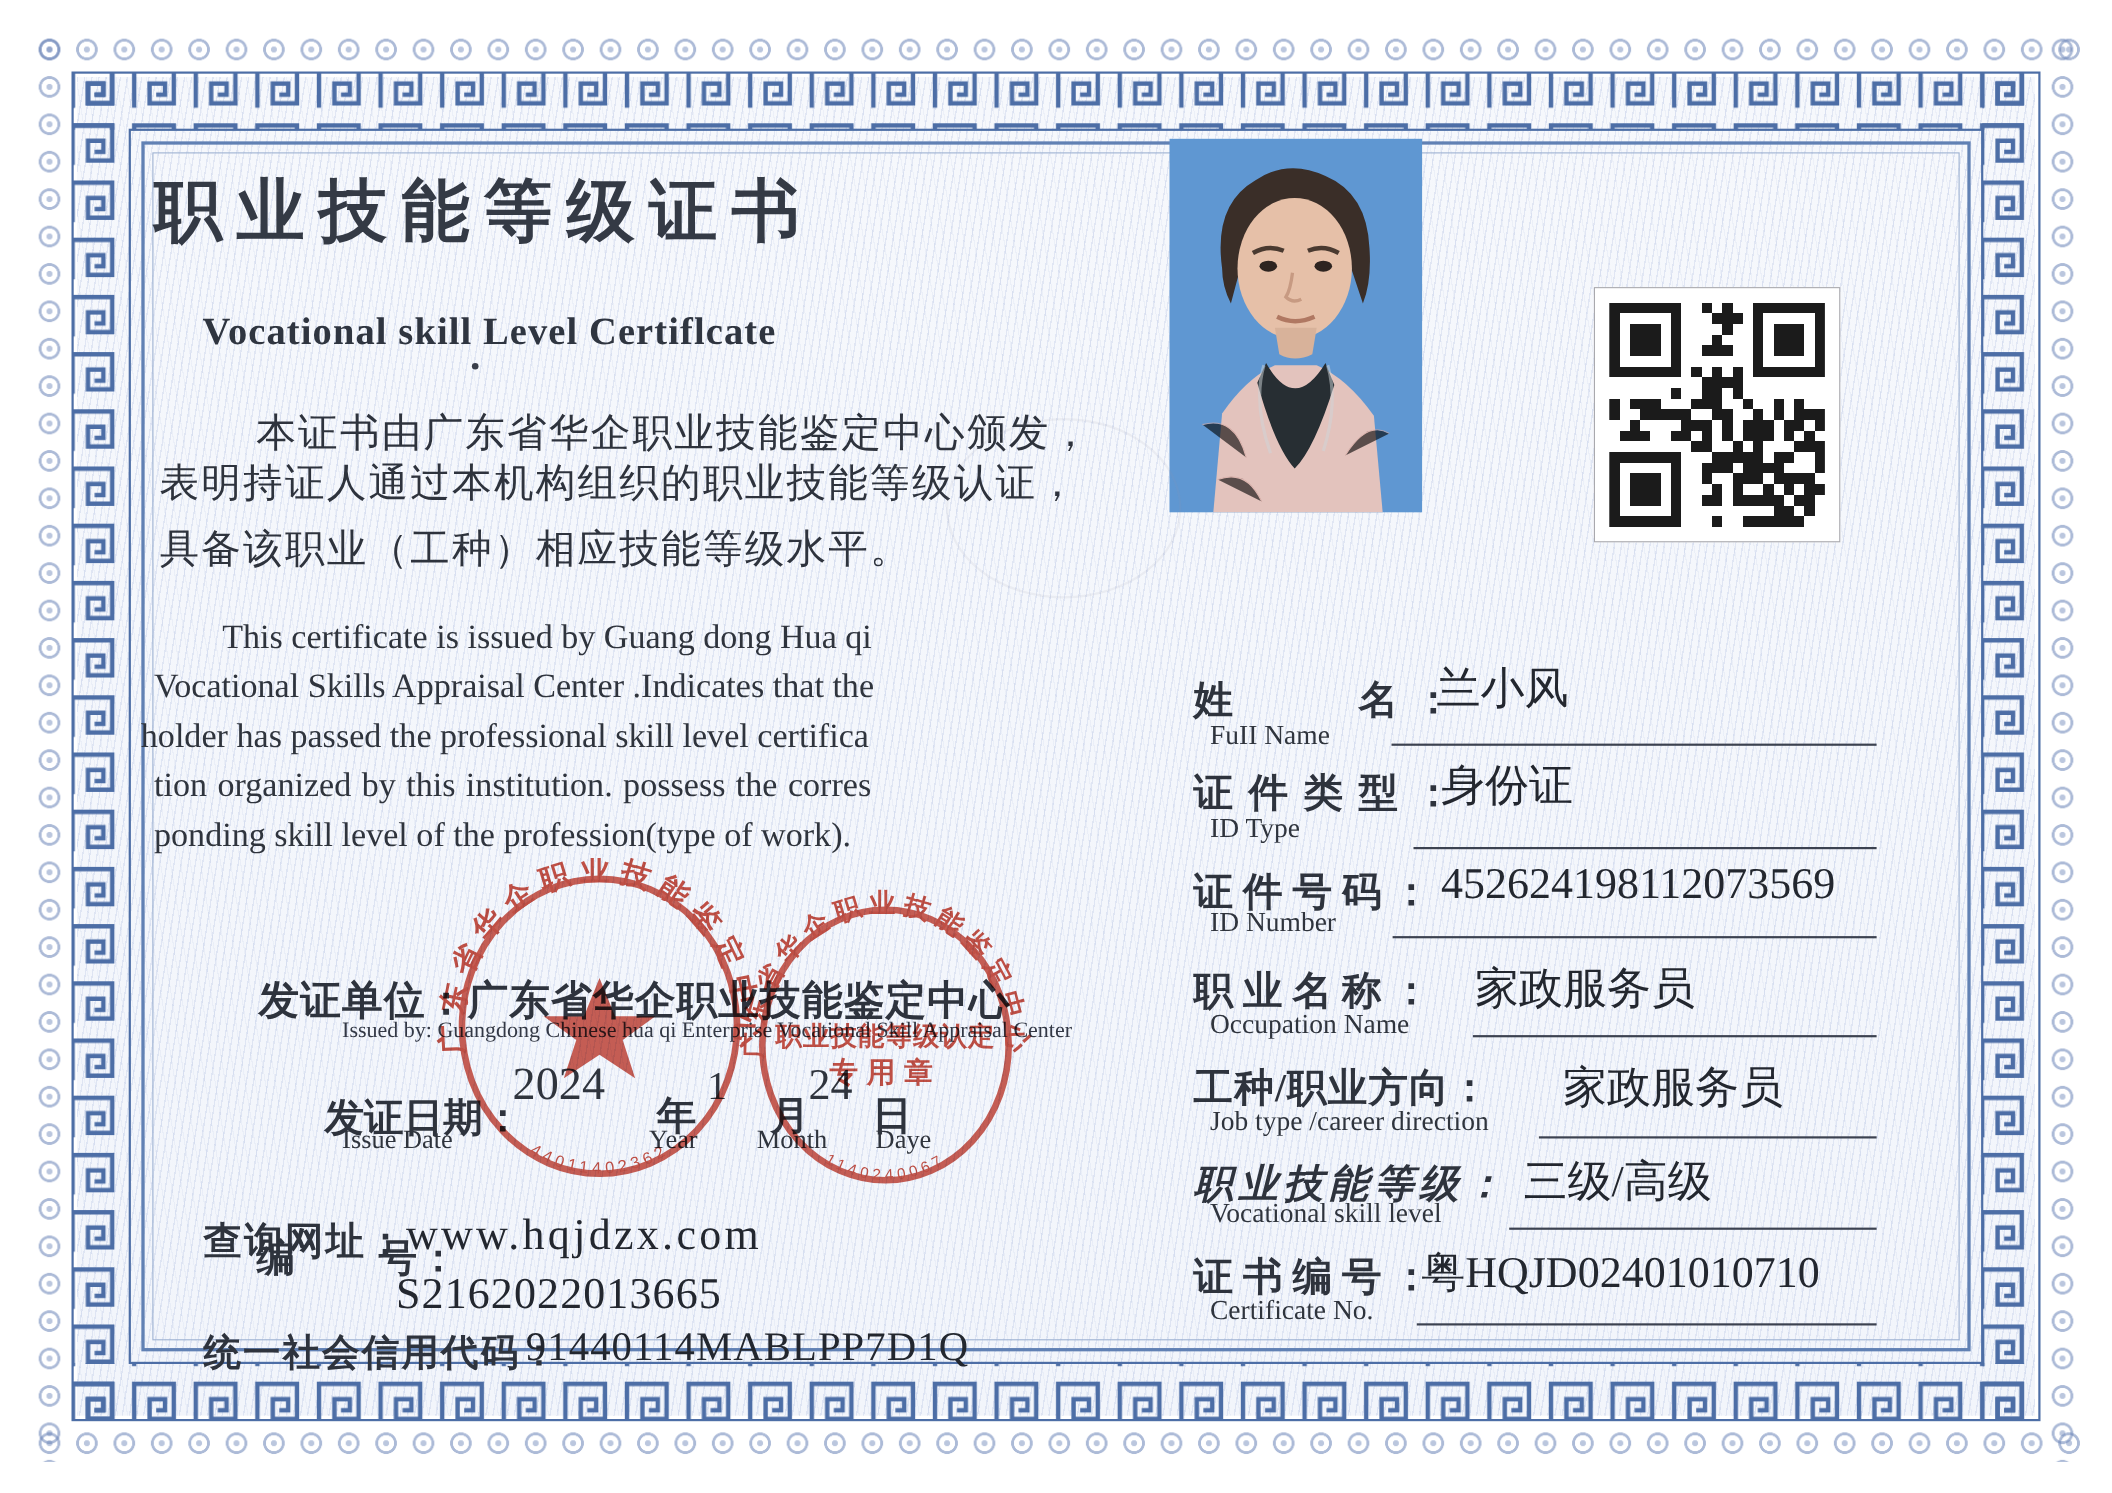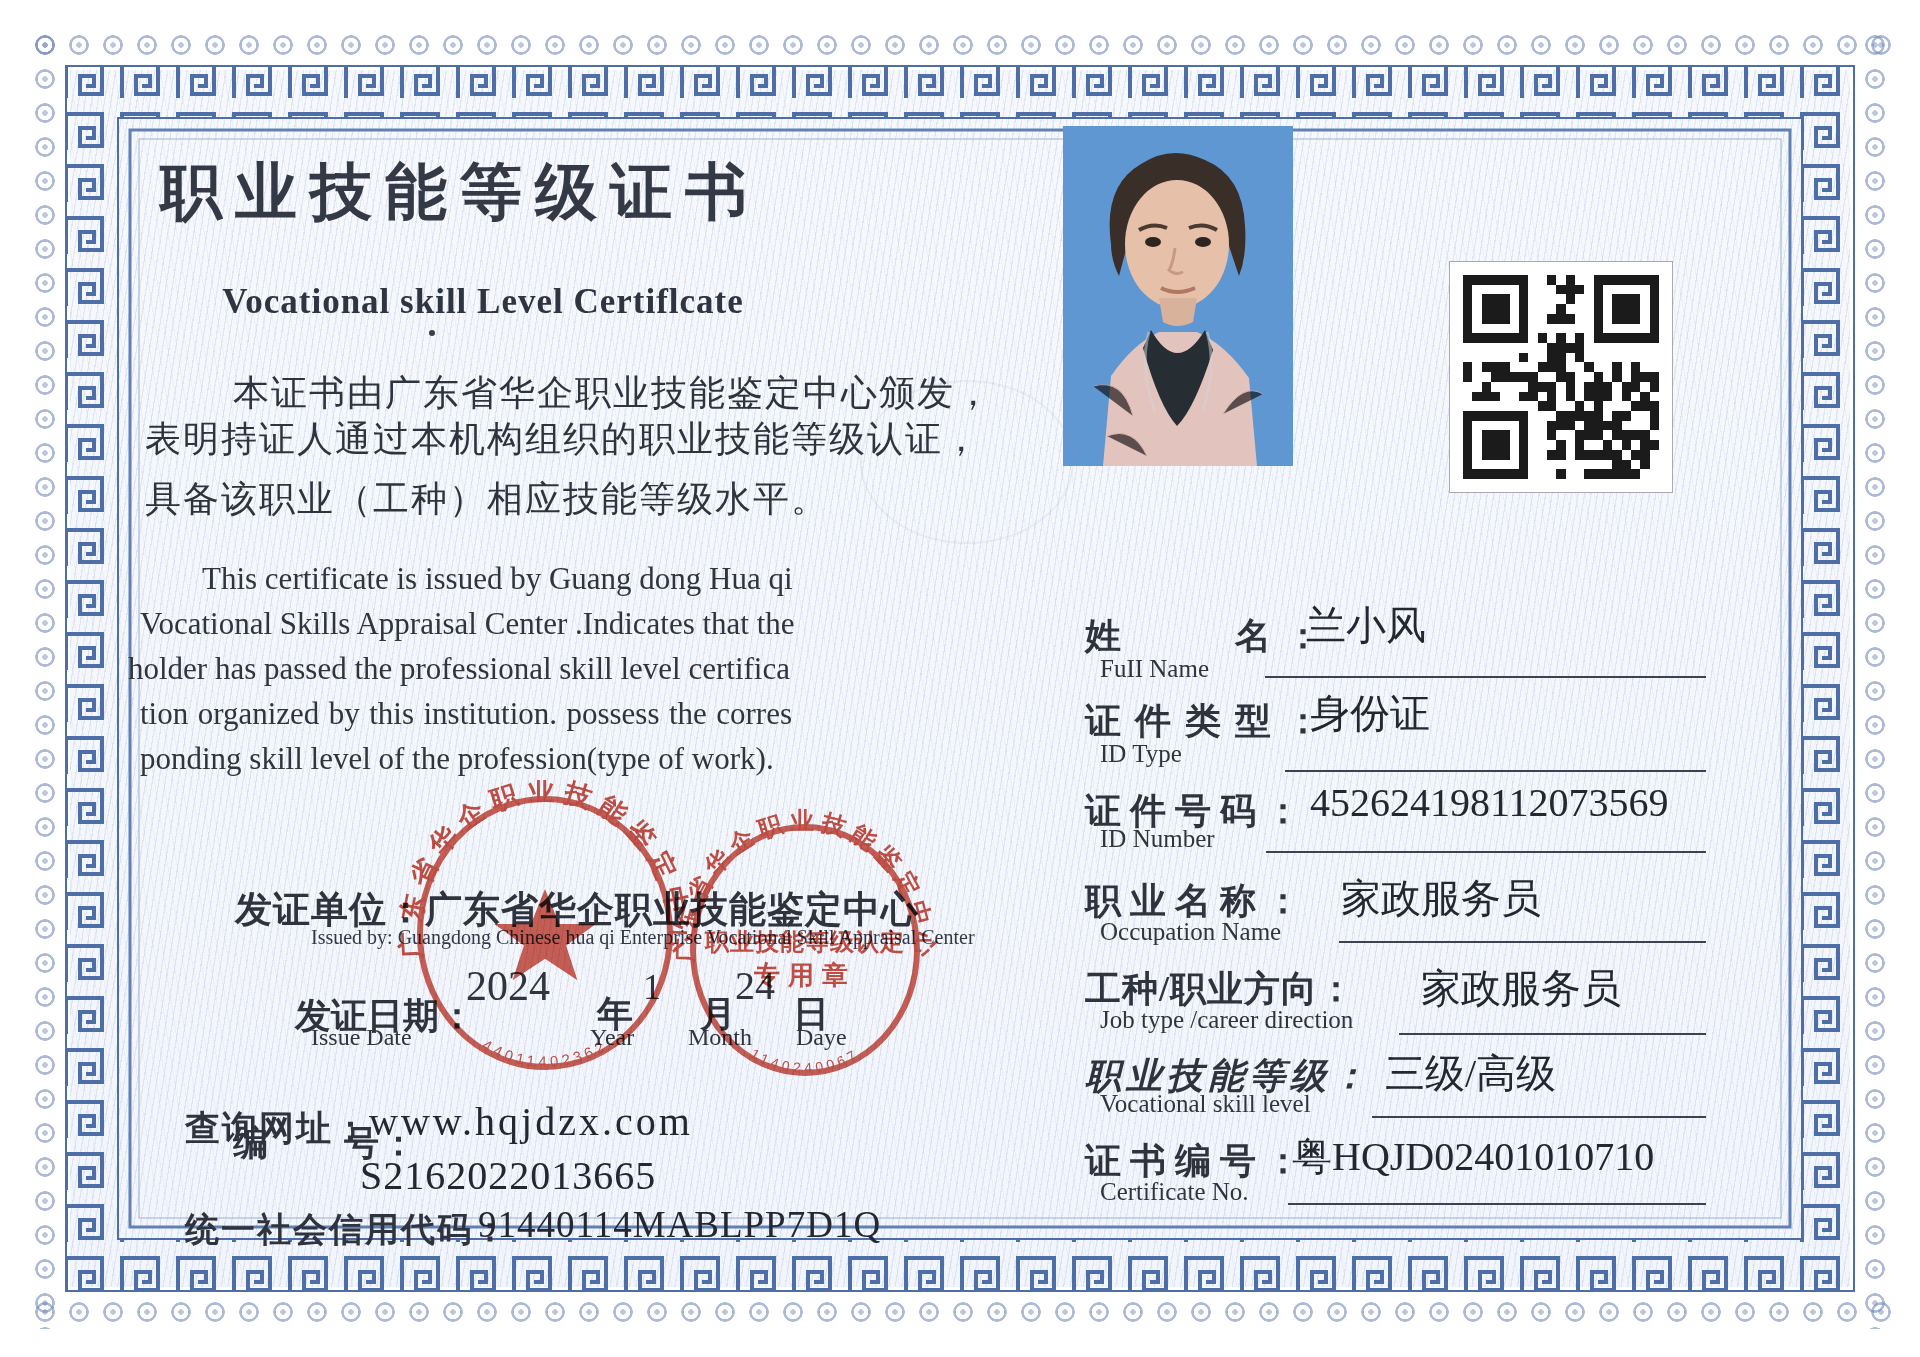--- a/index.html
+++ b/index.html
@@ -17,21 +17,21 @@
       radial-gradient(circle 11px at 17px 17px, rgba(255,255,255,0) 7px, rgba(104,130,182,0.55) 7.5px 9.5px, rgba(255,255,255,0) 10px),
       radial-gradient(circle 4px at 17px 17px, rgba(104,130,182,0.45) 2.5px, rgba(255,255,255,0) 3px);
       background-size:34px 34px;}
   .lace-top{left:28px;top:28px;right:28px;height:34px;}
   .lace-bottom{left:28px;bottom:28px;right:28px;height:34px;}
   .lace-left{left:28px;top:28px;bottom:28px;width:34px;}
   .lace-right{right:28px;top:28px;bottom:28px;width:34px;}
   .border-svg{position:absolute;left:0;top:0;}
   .abs{position:absolute;}
   .cn{font-family:"Liberation Serif","DejaVu Serif",serif;}
-  .title{font-size:62px;letter-spacing:13px;font-weight:bold;color:#343a45;text-align:right;}
+  .title{font-size:62px;letter-spacing:13px;font-weight:bold;color:#343a45;text-align:left;}
   .subtitle{font-size:35px;letter-spacing:1px;color:#2f3540;text-align:center;font-weight:bold;}
   .subtitle-dot{width:6px;height:6px;border-radius:50%;background:#3a3f4a;}
   .cnline{font-size:36px;letter-spacing:2px;white-space:nowrap;color:#2e333d;}
   .enline{font-size:31px;color:#2f343d;width:652px;text-align:justify;text-align-last:justify;white-space:nowrap;}
   .enline.last{text-align:left;text-align-last:left;white-space:nowrap;}
   .issuer{font-size:37px;letter-spacing:1px;font-weight:bold;color:#2e333d;white-space:nowrap;}
   .issuedby{font-size:20px;color:#333845;white-space:nowrap;margin-left:20px;}
   .datecn{font-size:36px;font-weight:bold;color:#2e333d;white-space:nowrap;}
   .dateval{font-size:42px;color:#2f343d;white-space:nowrap;}
   .datesub{font-size:24px;color:#2f343d;white-space:nowrap;}
@@ -69,21 +69,21 @@
     <rect x="66" y="1239" width="1788" height="52" fill="url(#mea)"></rect>
     <rect x="66" y="66" width="52" height="1225" fill="url(#mea)"></rect>
     <rect x="1802" y="66" width="52" height="1225" fill="url(#mea)"></rect>
     <rect x="66" y="66" width="1788" height="1225" fill="none" stroke="#4d6ea6" stroke-width="2"></rect>
     <rect x="118" y="118" width="1684" height="1121" fill="none" stroke="#4d6ea6" stroke-width="2"></rect>
     <rect x="130" y="130" width="1660" height="1097" fill="none" stroke="#6181b4" stroke-width="3"></rect>
     <rect x="139" y="139" width="1642" height="1079" fill="none" stroke="#9db1d2" stroke-width="1"></rect>
   </svg>
 
   <div class="abs title cn" style="left:140px;top:150px;width:620px;">职业技能等级证书</div>
-  <div class="abs subtitle" style="left:120px;top:282px;width:650px;padding-left:38px;">Vocational skill Level  Certiflcate</div>
+  <div class="abs subtitle" style="left:120px;top:282px;width:650px;">Vocational skill Level  Certiflcate</div>
   <div class="abs subtitle-dot" style="left:429px;top:330px;"></div>
 
   <div class="abs cnline" style="left:233px;top:356px;margin-top:13px;">本证书由广东省华企职业技能鉴定中心颁发，</div>
   <div class="abs cnline" style="left:145px;top:415px;">表明持证人通过本机构组织的职业技能等级认证，</div>
   <div class="abs cnline" style="left:145px;top:475px;">具备该职业（工种）相应技能等级水平。</div>
 
   <div class="abs enline" style="left:202px;top:561px;width:590px;">This certificate is issued by Guang dong Hua qi</div>
   <div class="abs enline" style="left:140px;top:606px;">Vocational Skills Appraisal Center .Indicates that the</div>
   <div class="abs enline" style="left:128px;top:651px;">holder has passed the professional skill level certifica</div>
   <div class="abs enline" style="left:140px;top:696px;">tion organized by this institution. possess the corres</div>

